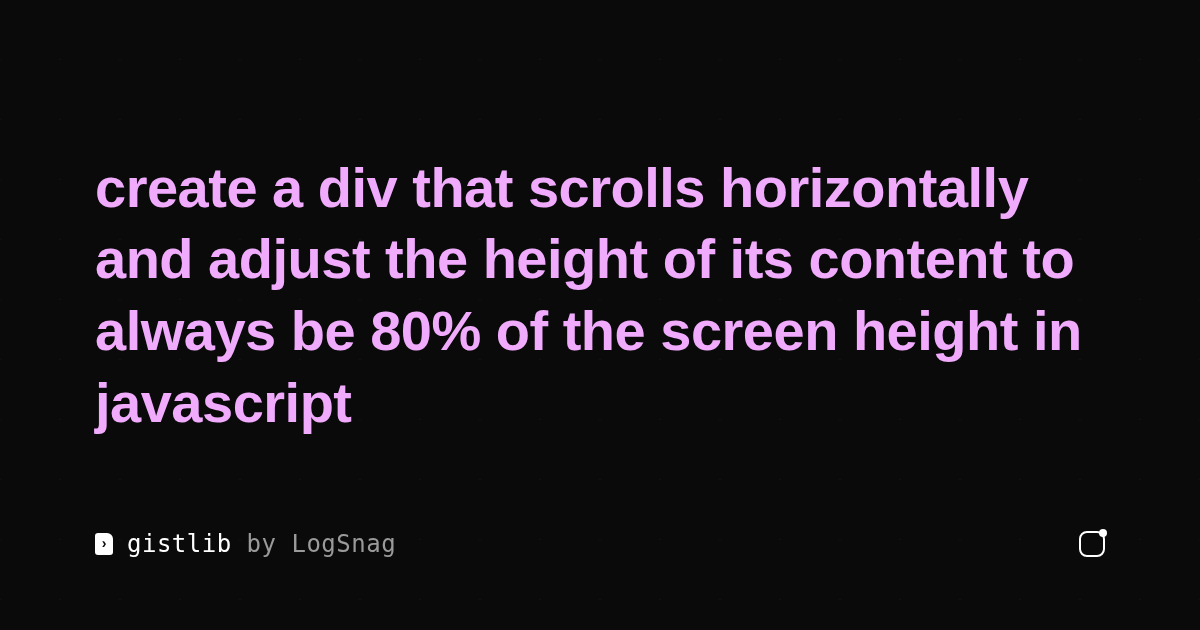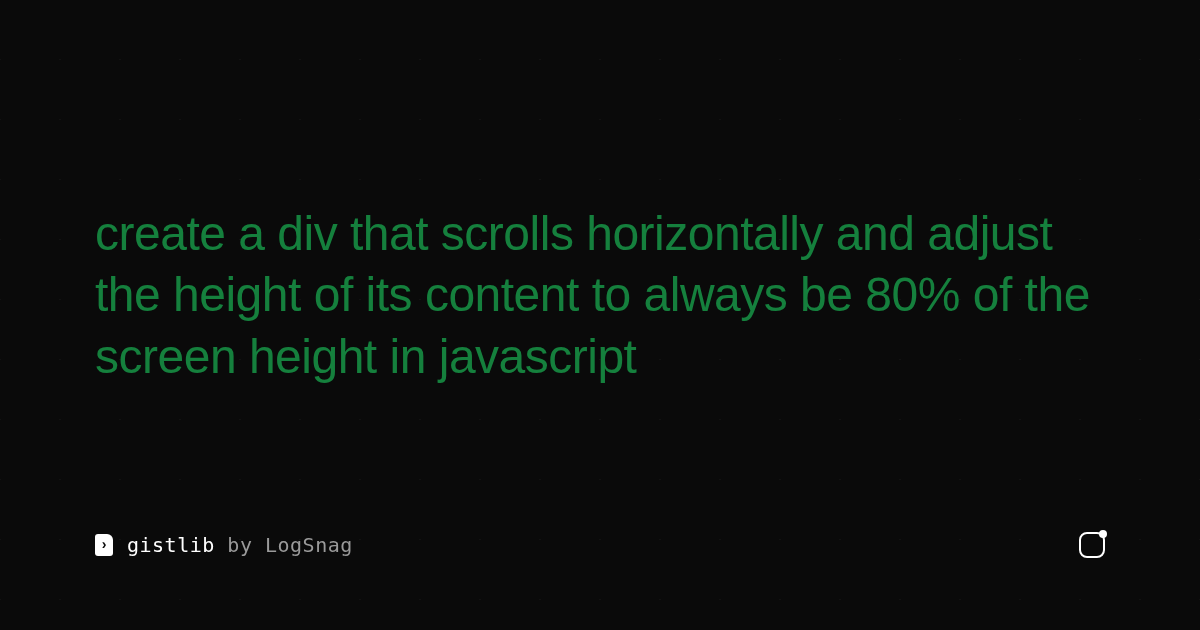--- a/index.html
+++ b/index.html
@@ -27,23 +27,23 @@
     .container {
       position: relative;
       width: 100%;
       height: 100%;
       display: flex;
       flex-direction: column;
       justify-content: center;
       padding: 0 95px;
     }
     .title {
-      color: #15803d;
-      font-size: 48px;
-      font-weight: 400;
+      color: #f0abfc;
+      font-size: 56px;
+      font-weight: 700;
       line-height: 1.28;
       letter-spacing: -0.5px;
       margin-top: -40px;
     }
     .footer {
       position: absolute;
       bottom: 72px;
       left: 95px;
       right: 95px;
       display: flex;
@@ -68,21 +68,21 @@
     .file-icon::after {
       content: "›";
       color: #0a0a0a;
       font-size: 14px;
       font-weight: 800;
       line-height: 1;
       transform: translateY(-1px);
     }
     .brand-text {
       font-family: ui-monospace, "SF Mono", Menlo, Monaco, Consolas, monospace;
-      font-size: 20px;
+      font-size: 24px;
       color: #ffffff;
       letter-spacing: 0.5px;
     }
     .brand-text .by {
       color: #9a9a9a;
     }
     .corner-icon {
       width: 26px;
       height: 26px;
       border: 2.5px solid #ffffff;

